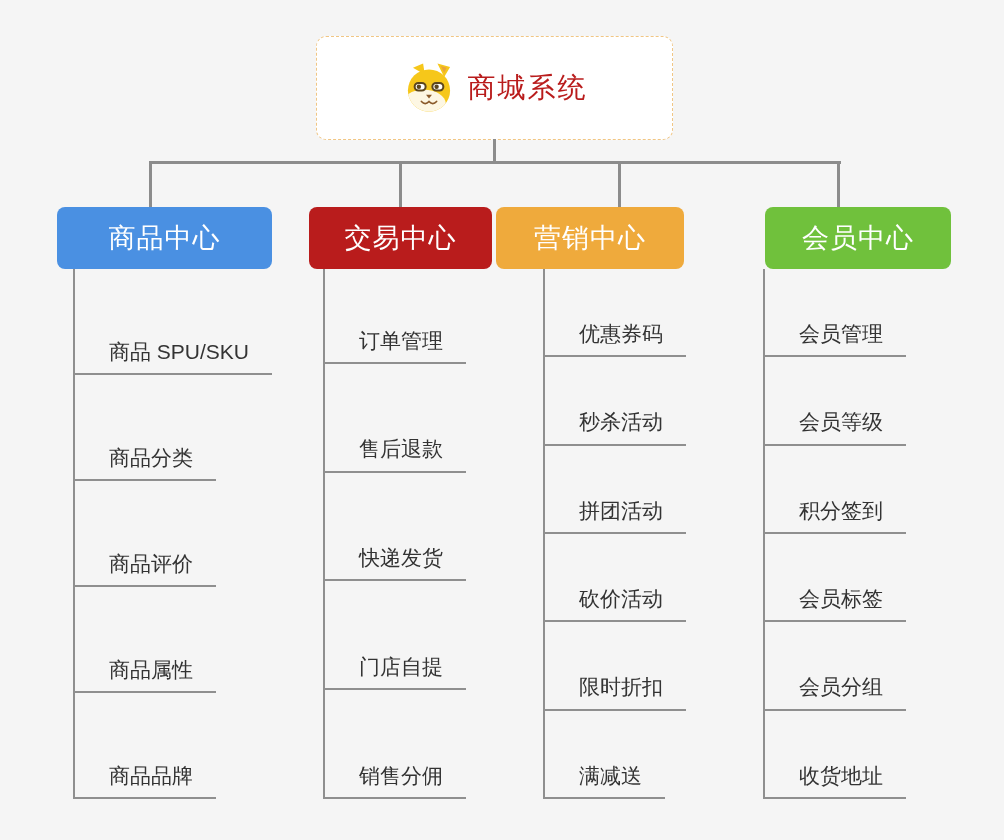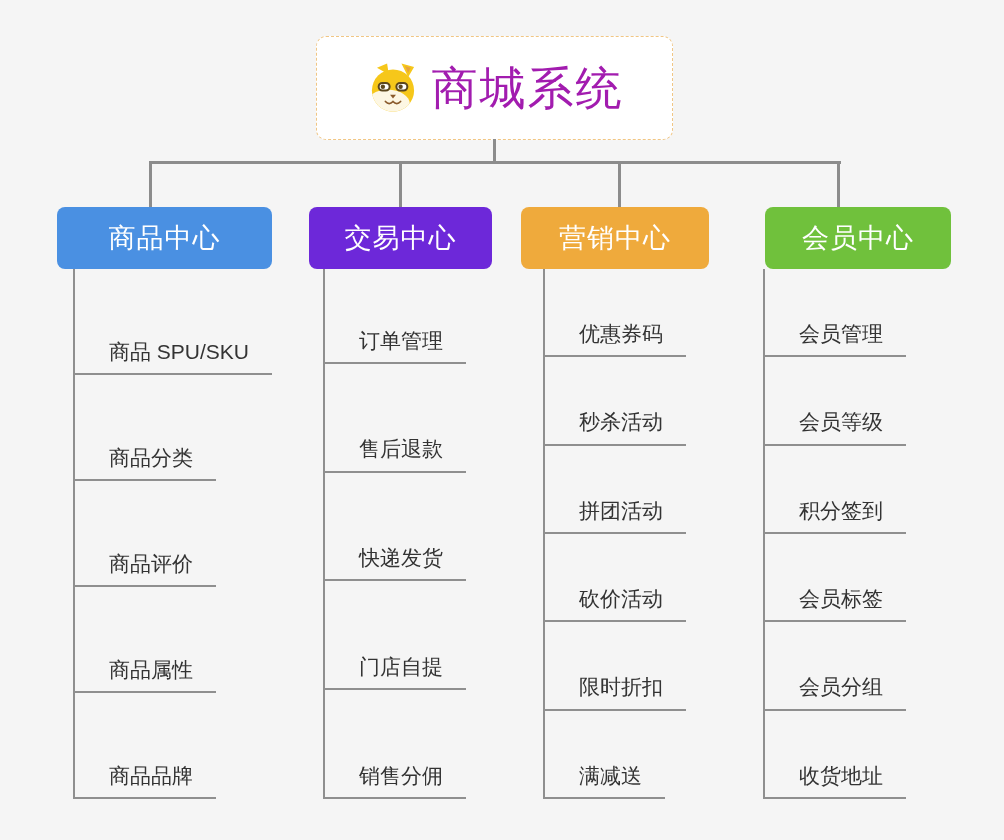--- a/index.html
+++ b/index.html
@@ -23,23 +23,23 @@
     background:#ffffff;
     border:1px dashed #f1c684;
     border-radius:10px;
     box-sizing:border-box;
     display:flex;
     align-items:center;
     justify-content:center;
     gap:12px;
   }
   .root-title{
-    font-size:46px;
+    font-size:28px;
     letter-spacing:2px;
-    color:#a21caf;
+    color:#b91c1c;
     font-weight:500;
     line-height:1;
   }
   .root-icon{width:54px;height:54px;flex:0 0 auto;}
 
   
   .line{position:absolute;background:#8c8c8c;}
   .root-drop{left:493px;top:139px;width:3px;height:23px;}
   .h-line{left:149px;top:161px;width:692px;height:3px;}
   .stub{top:163px;width:3px;height:44px;}
@@ -58,21 +58,21 @@
     align-items:center;
     justify-content:center;
     color:#ffffff;
     font-size:27px;
     letter-spacing:1px;
     line-height:1;
     box-sizing:border-box;
   }
   .bh-1{left:57px;width:215px;}
   .bh-2{left:309px;width:183px;}
-  .bh-3{left:521px;width:188px;}
+  .bh-3{left:496px;width:188px;}
   .bh-4{left:745px;width:186px;}
 
   
   .column{
     position:absolute;
     top:269px;
     height:530px;
     width:270px;
     border-left:2px solid #8f8f8f;
     box-sizing:content-box;
@@ -137,21 +137,21 @@
   <div class="line root-drop"></div>
   <div class="line h-line"></div>
   <div class="line stub stub-1"></div>
   <div class="line stub stub-2"></div>
   <div class="line stub stub-3"></div>
   <div class="line stub stub-4"></div>
 
   <div class="branch-header bh-1" style="background-color: rgb(74, 144, 226);">
     <span>商品中心</span>
   </div>
-  <div class="branch-header bh-2" style="background-color: #6d28d9;">
+  <div class="branch-header bh-2" style="background-color: #b91c1c;">
     <span>交易中心</span>
   </div>
   <div class="branch-header bh-3" style="background-color: rgb(239, 170, 60);">
     <span>营销中心</span>
   </div>
   <div class="branch-header bh-4" style="background-color: rgb(112, 193, 60); margin-left: 20px;">
     <span>会员中心</span>
   </div>
 
   <div class="column col-1">

